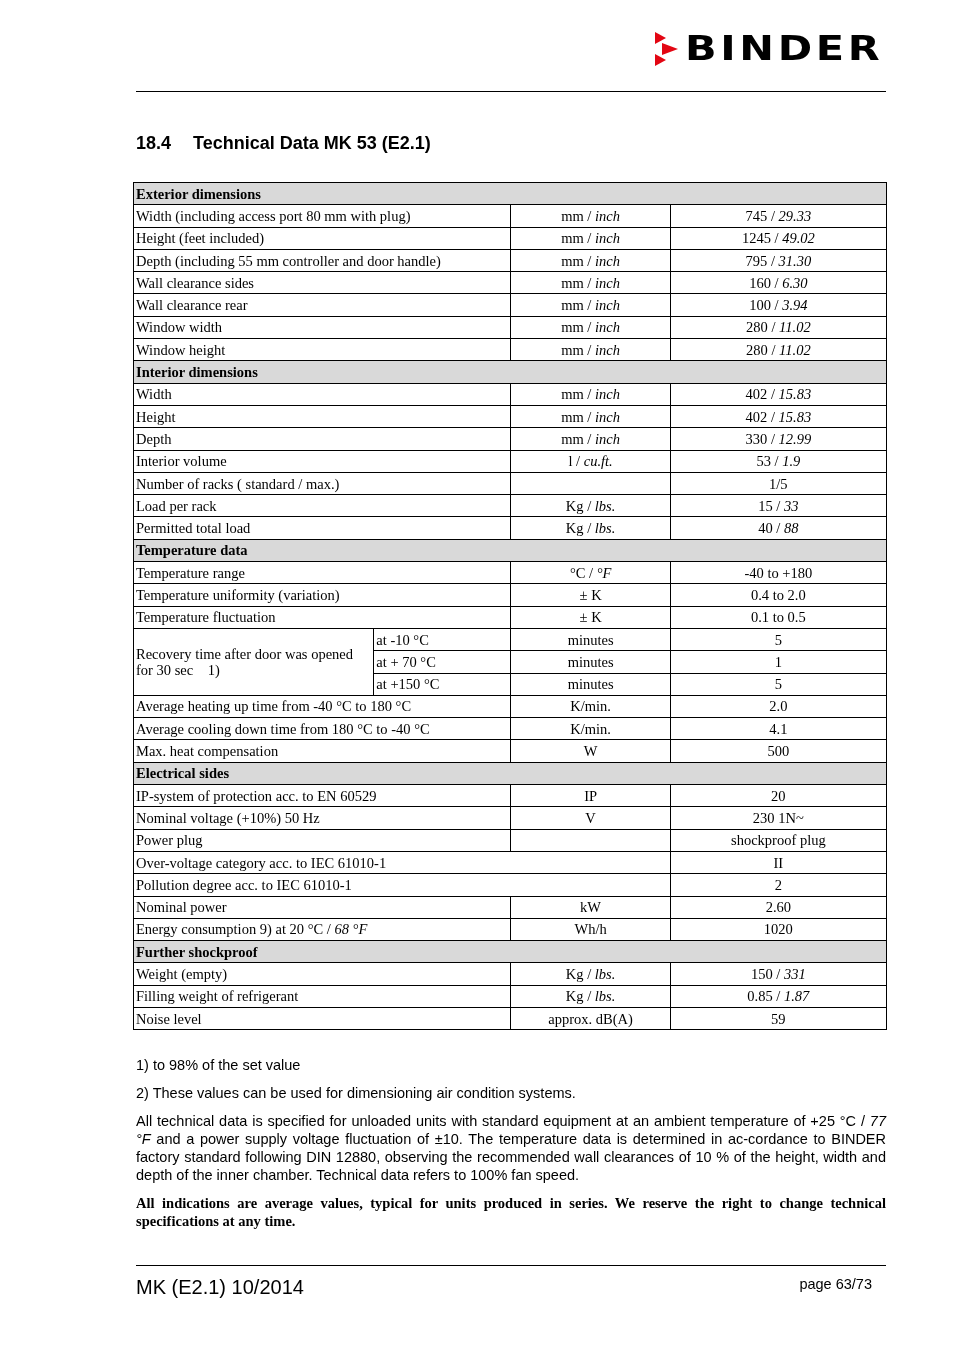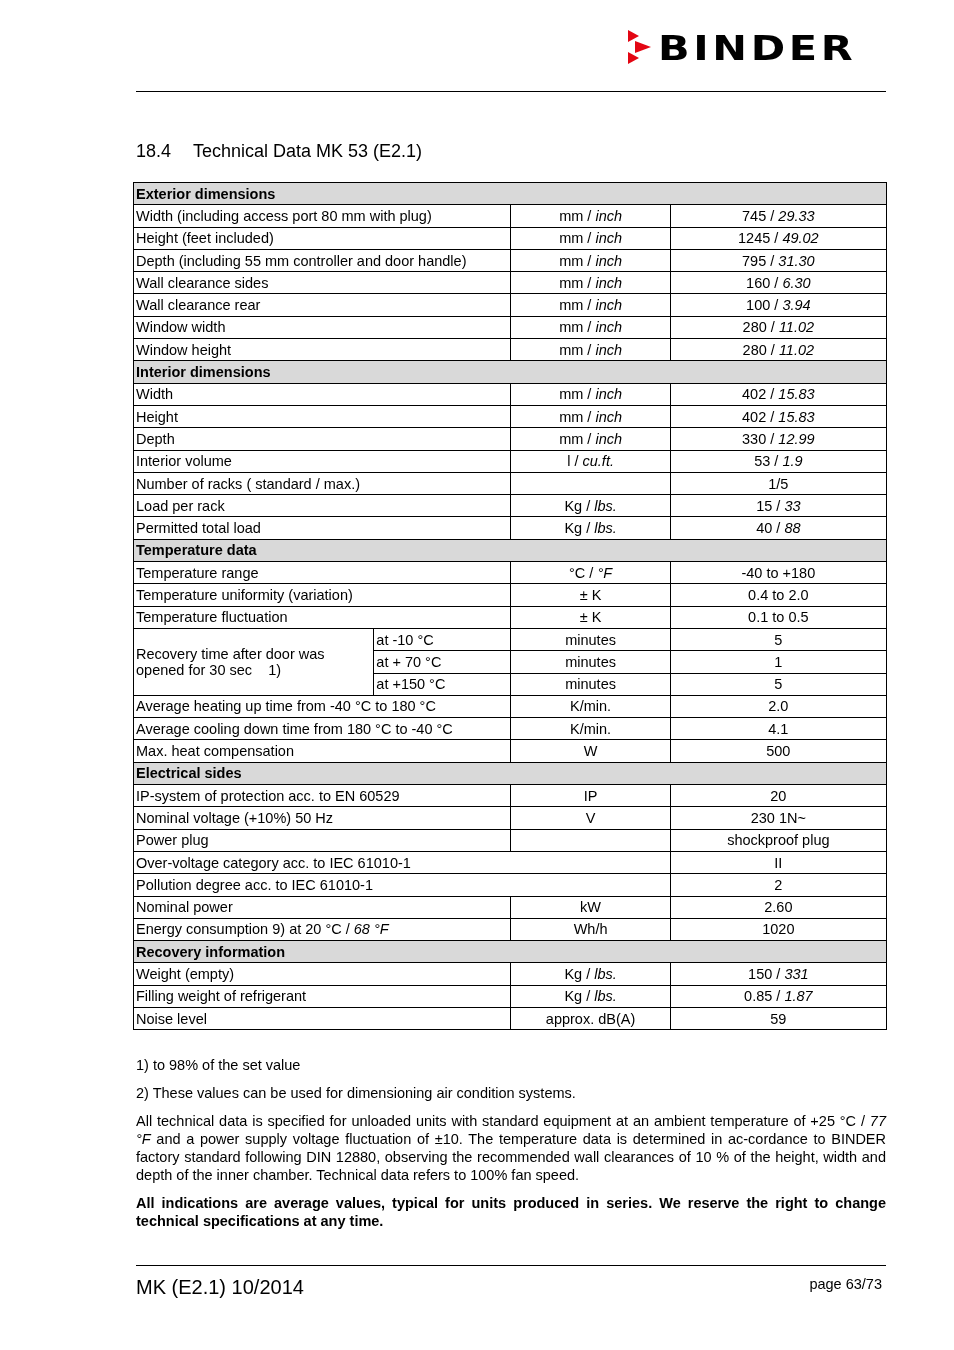--- a/index.html
+++ b/index.html
@@ -1,34 +1,34 @@
 <!DOCTYPE html>
 <html><head>
 <meta charset="utf-8">
 <style>
   html, body { margin: 0; padding: 0; background: #fff; }
   body { width: 954px; height: 1350px; position: relative; font-family: "Liberation Sans", sans-serif; color: #000; }
-  .logo { position: absolute; left: 628px; top: 30px; height: 36px; display: flex; align-items: flex-start; }
+  .logo { position: absolute; left: 655px; top: 30px; height: 36px; display: flex; align-items: flex-end; }
   .logo svg { display: block; }
   .logo-text { font-family: "DejaVu Sans", sans-serif; font-weight: bold; font-size: 34px; letter-spacing: 3px; margin-left: 6px; line-height: 36px; transform: scaleX(1.22); transform-origin: left center; }
   .hr-top { position: absolute; left: 136px; top: 91px; width: 750px; height: 1px; background: #000; }
-  .title { position: absolute; left: 136px; top: 141px; font-size: 18px; font-weight: normal; }
+  .title { position: absolute; left: 136px; top: 133px; font-size: 18px; font-weight: bold; }
   .title .num { display: inline-block; width: 57px; }
-  table.spec { position: absolute; left: 133px; top: 182px; width: 754px; border-collapse: collapse; font-size: 14.5px; }
+  table.spec { position: absolute; left: 133px; top: 182px; width: 754px; border-collapse: collapse; font-size: 14.5px; font-family: Liberation Serif, serif; }
   table.spec td { border: 1px solid #000; height: 21.3px; padding: 0 2px; line-height: 16px; vertical-align: middle; white-space: nowrap; }
   table.spec td.c { text-align: center; }
   table.spec tr.sec td { background: #d9d9d9; font-weight: bold; }
   table.spec td.wrap { white-space: normal; }
   .notes { position: absolute; left: 136px; top: 1040px; width: 750px; font-size: 14.5px; line-height: 18px; margin-top: 16px; }
   .notes p { margin: 0 0 10px 0; }
   .notes p.just { text-align: justify; }
-  .notes p.bold { font-weight: bold; text-align: justify; }
+  .notes p.bold { font-weight: bold; text-align: justify; font-family: Liberation Serif, serif; }
   .hr-bot { position: absolute; left: 136px; top: 1265px; width: 750px; height: 1px; background: #000; }
   .foot-left { position: absolute; left: 136px; top: 1276px; font-size: 20px; }
-  .foot-right { position: absolute; right: 72px; top: 1276px; font-size: 14.5px; }
+  .foot-right { position: absolute; right: 82px; top: 1276px; font-size: 14.5px; }
   i { font-style: italic; }
 </style>
 </head>
 <body>
 
 <div class="logo">
   <svg width="24" height="34" viewBox="0 0 24 34">
     <polygon points="0,0 11,6 0,12" fill="#e30613"></polygon>
     <polygon points="7,11 23,17 7,23" fill="#e30613"></polygon>
     <polygon points="0,22 11,28 0,34" fill="#e30613"></polygon>
@@ -209,21 +209,21 @@
         <td class="c">kW</td>
         <td class="c">2.60</td>
       </tr>
     <tr>
         <td colspan="2"><span>Energy consumption 9) at 20 °C / </span><i>68 °F</i></td>
         <td class="c">Wh/h</td>
         <td class="c">1020</td>
       </tr>
 
     <tr class="sec">
-        <td colspan="4">Recovery information</td>
+        <td colspan="4">Further shockproof</td>
       </tr>
     <tr>
         <td colspan="2">Weight (empty)</td>
         <td class="c"><span>Kg</span> / <i>lbs.</i></td>
         <td class="c"><span>150</span> / <i>331</i></td>
       </tr>
     <tr>
         <td colspan="2">Filling weight of refrigerant</td>
         <td class="c"><span>Kg</span> / <i>lbs.</i></td>
         <td class="c"><span>0.85</span> / <i>1.87</i></td>

